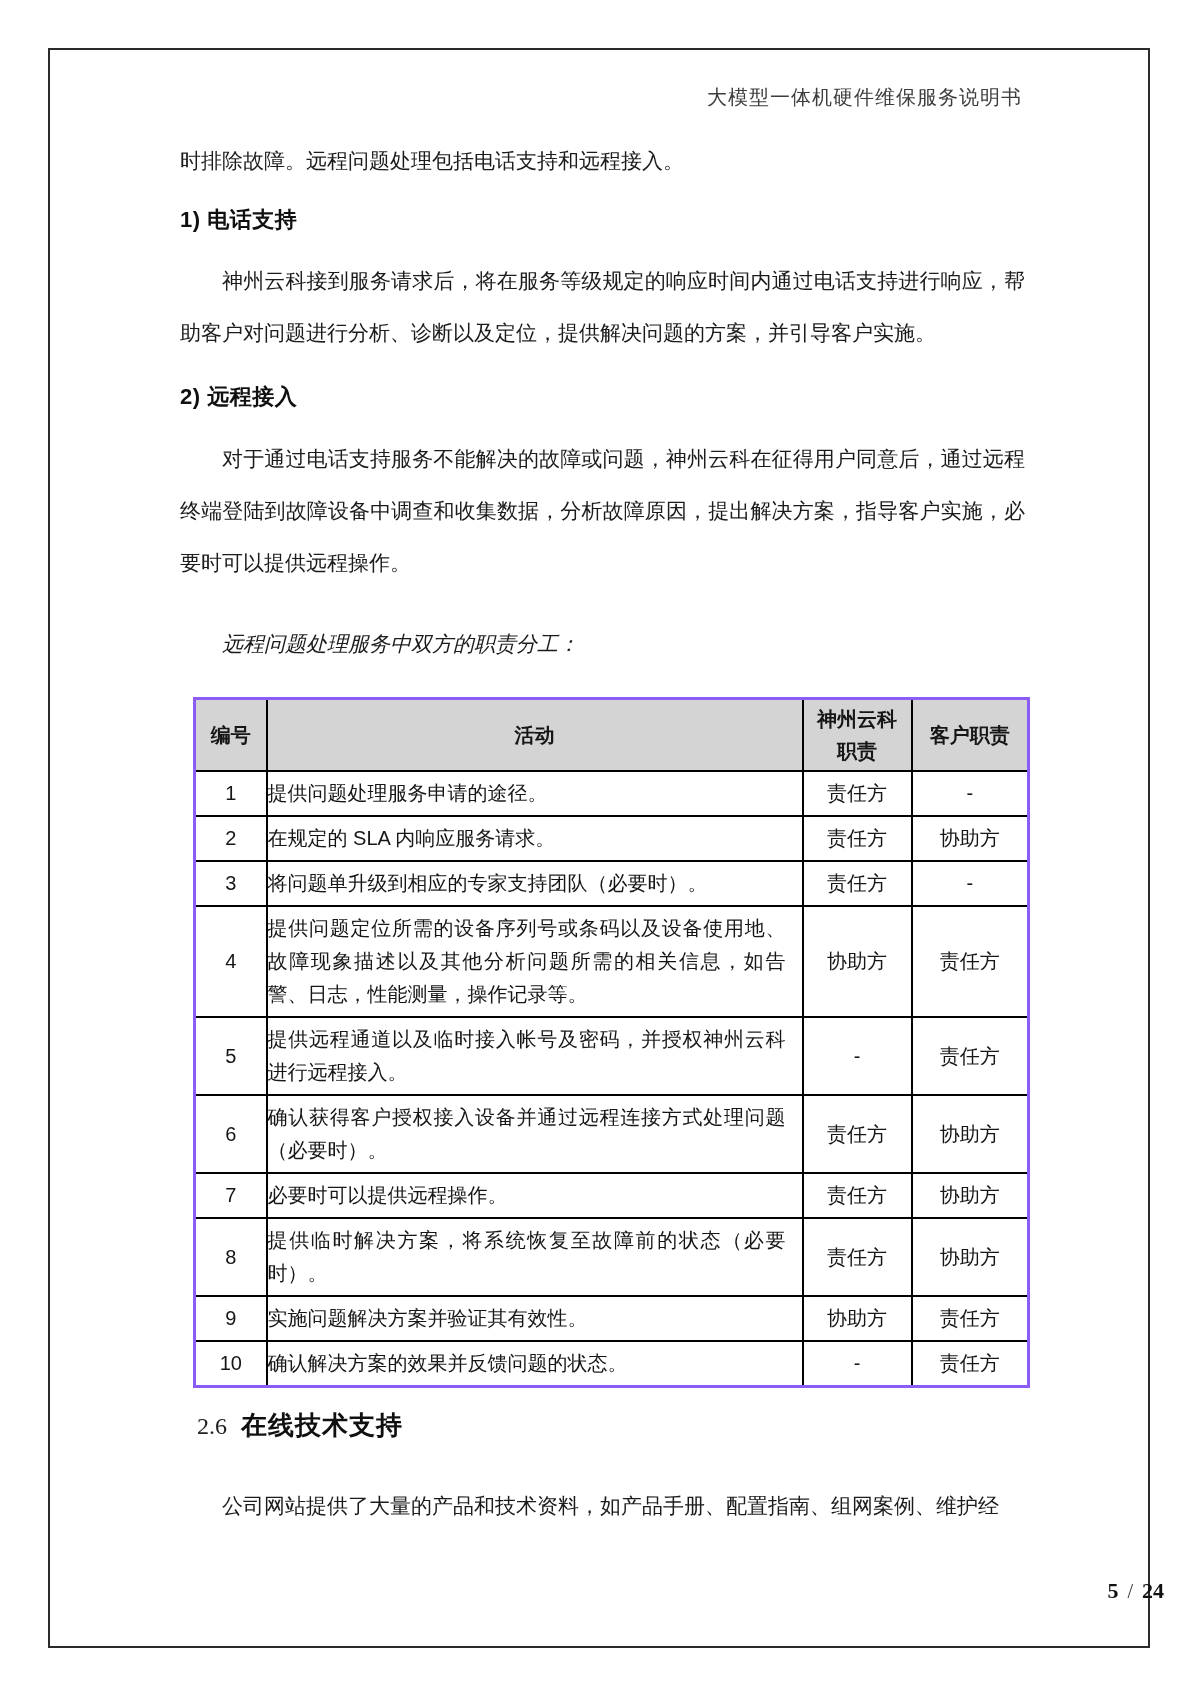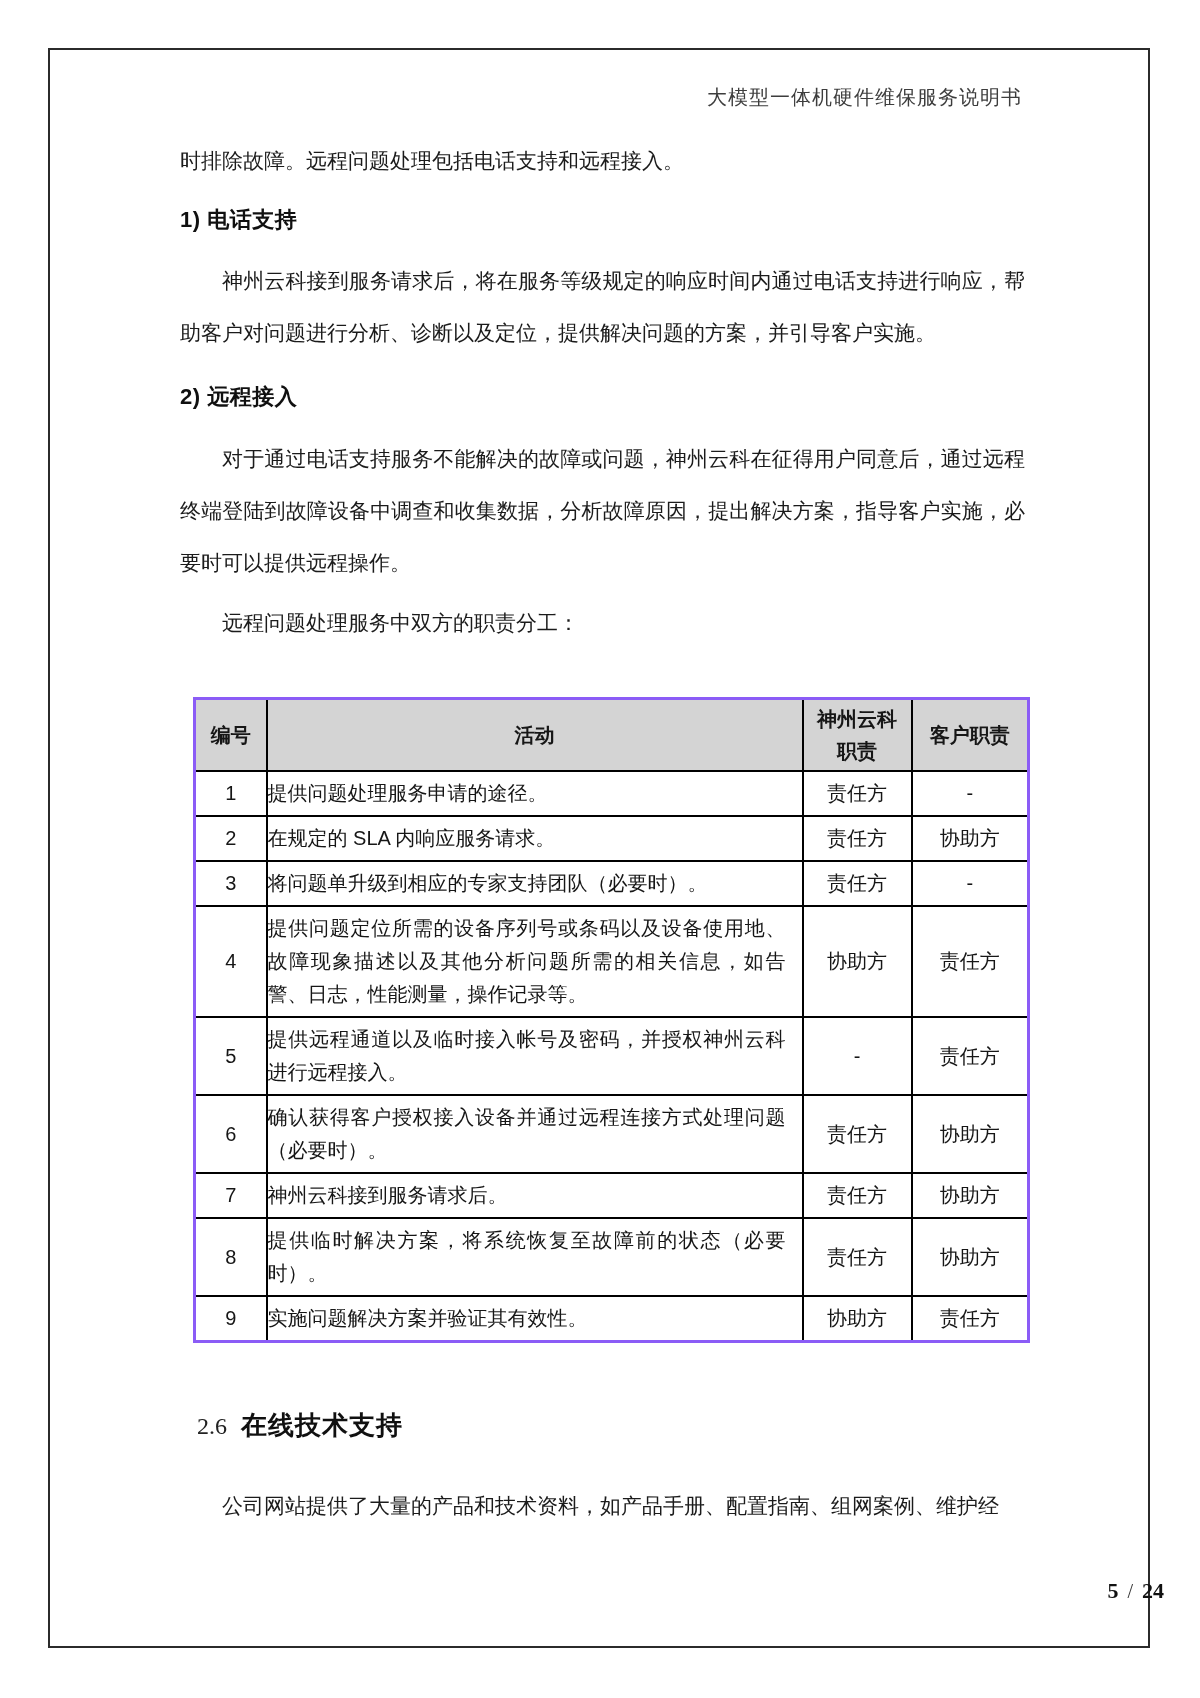--- a/index.html
+++ b/index.html
@@ -43,21 +43,21 @@
     font-weight: bold;
     line-height: 30px;
     color: #101010;
     letter-spacing: 0.5px;
   }
   .intro-block   { top: 135px; }
   .h1-block      { top: 205px; }
   .p1-block      { top: 255px; }
   .h2-block      { top: 382px; }
   .p2-block      { top: 433px; }
-  .tintro-block  { top: 597px; }
+  .tintro-block  { top: 618px; font-style: italic; }
 
   table.resp {
     position: absolute;
     left: 193px; top: 697px;
     width: 834px;
     border-collapse: collapse;
     table-layout: fixed;
     border: 3px solid #8b5cf6;
   }
   table.resp th, table.resp td {
@@ -184,36 +184,42 @@
           <td class="col3">责任方</td>
         </tr>
         <tr>
           <td class="col0">6</td>
           <td class="col1">确认获得客户授权接入设备并通过远程连接方式处理问题（必要时）。</td>
           <td class="col2">责任方</td>
           <td class="col3">协助方</td>
         </tr>
         <tr>
           <td class="col0">7</td>
-          <td class="col1">神州云科接到服务请求后。</td>
+          <td class="col1">必要时可以提供远程操作。</td>
           <td class="col2">责任方</td>
           <td class="col3">协助方</td>
         </tr>
         <tr>
           <td class="col0">8</td>
           <td class="col1">提供临时解决方案，将系统恢复至故障前的状态（必要时）。</td>
           <td class="col2">责任方</td>
           <td class="col3">协助方</td>
         </tr>
         <tr>
           <td class="col0">9</td>
           <td class="col1">实施问题解决方案并验证其有效性。</td>
           <td class="col2">协助方</td>
           <td class="col3">责任方</td>
         </tr>
+        <tr>
+          <td class="col0">10</td>
+          <td class="col1">确认解决方案的效果并反馈问题的状态。</td>
+          <td class="col2">-</td>
+          <td class="col3">责任方</td>
+        </tr>
       </tbody>
   </table>
 
   <div class="h33-block">
     <span class="h33-num">2.6</span><span class="h33-title">在线技术支持</span>
   </div>
 
   <div class="block para indent p33-block">公司网站提供了大量的产品和技术资料，如产品手册、配置指南、组网案例、维护经</div>
 
   <div class="footer">

